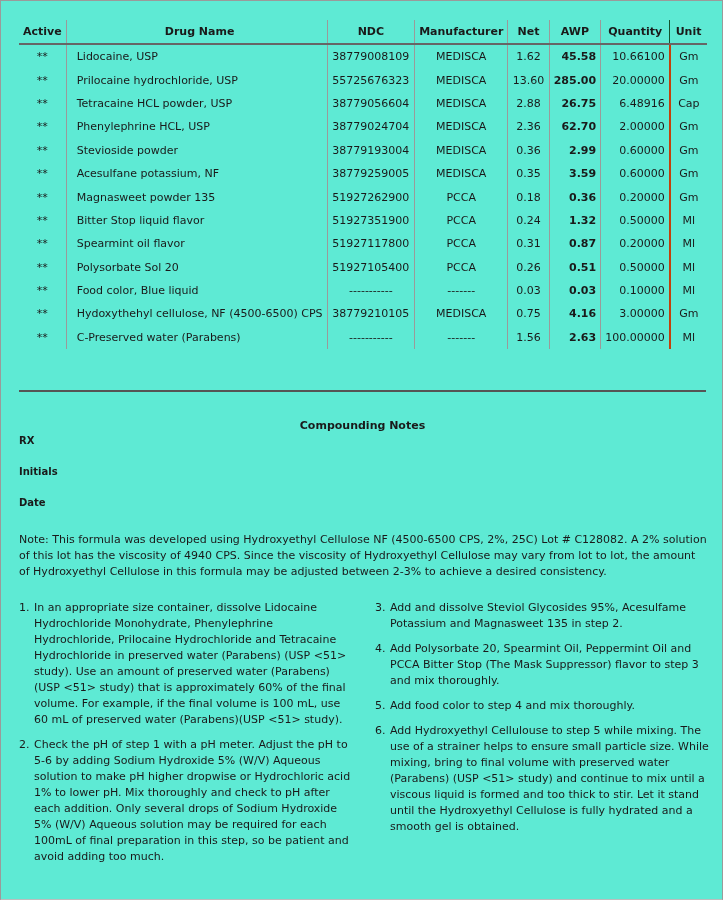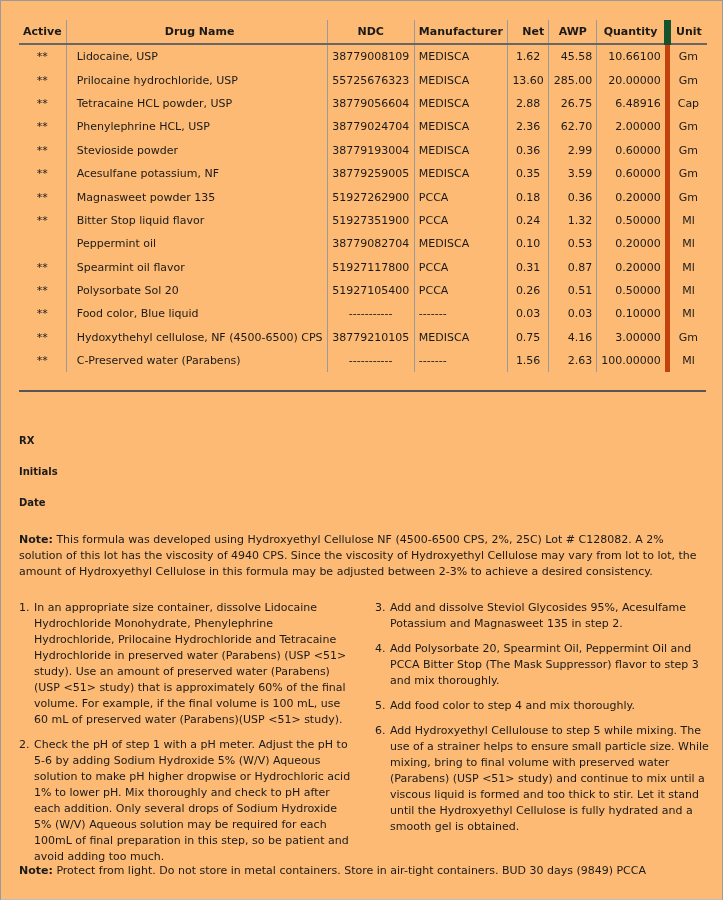--- a/index.html
+++ b/index.html
@@ -2,77 +2,77 @@
 <html><head>
 <meta charset="utf-8">
 <style>
   html, body { margin: 0; padding: 0; background: #ffffff; }
   body {
     width: 723px; height: 900px; overflow: hidden; position: relative;
     font-family: "DejaVu Sans", sans-serif; color: #1a1a1a;
   }
   .frame {
     position: absolute; left: 0; top: 0; width: 721px; height: 898px;
-    border: 1px solid #9a9a9a; border-bottom: 2px solid #bdbdbd; background: #fdba74;
+    border: 1px solid #9a9a9a; border-bottom: 2px solid #bdbdbd; background: #5eead4;
   }
   table.drugs {
     position: absolute; left: 18px; top: 19px; width: 688px;
     border-collapse: collapse; font-size: 11px;
   }
   table.drugs th {
     font-weight: bold; font-size: 11px; height: 23px; padding: 0 4px;
     border-bottom: 2px solid #666; text-align: center; vertical-align: middle;
   }
   table.drugs td {
     height: 23.4px; padding: 0 4px; vertical-align: middle; white-space: nowrap;
   }
   table.drugs th + th, table.drugs td + td { border-left: 1px solid #9a9a9a; }
-  table.drugs th:last-child { border-left: 7px solid #14532d; }
+  table.drugs th:last-child { border-left: 1px solid #14532d; }
   .c-active { width: 38px; text-align: center; }
   .c-name { width: 234px; text-align: left; padding-left: 10px !important; }
   .c-ndc { width: 85px; text-align: center; }
-  .c-mfr { width: 78px; }
+  .c-mfr { width: 78px; text-align: center; }
   .c-net { width: 36px; text-align: center; }
-  .c-awp { width: 42px; text-align: right; }
+  .c-awp { width: 42px; text-align: right; font-weight: bold; }
   .c-qty { width: 56px; text-align: right; }
   .c-unit { width: 40px; text-align: center; }
-  table.drugs td.c-unit { border-left: 5px solid #c2410c; }
+  table.drugs td.c-unit { border-left: 2px solid #c2410c; }
   .divider {
     position: absolute; left: 18px; top: 389px; width: 687px; height: 0;
     border-top: 2px solid #555;
   }
   .notes-title {
     position: absolute; left: 0; top: 418px; width: 723px; text-align: center;
     font-weight: bold; font-size: 11px;
   }
   .field-label {
     position: absolute; left: 18px; font-weight: bold; font-size: 10px;
   }
   .note-para {
     position: absolute; left: 18px; width: 690px; font-size: 11px; line-height: 16px;
   }
-  .note-para b { font-weight: bold; }
+  .note-para b { font-weight: normal; }
   .steps { position: absolute; font-size: 11px; line-height: 16px; }
   .step { display: flex; margin-bottom: 9px; }
   .step .num { width: 15px; flex: none; }
   .step .txt { flex: 1; }
 </style>
 </head>
 <body>
 
 <div class="frame">
 
   <table class="drugs">
     <thead>
       <tr>
         <th class="c-active">Active</th>
         <th class="c-name" style="text-align:center">Drug Name</th>
         <th class="c-ndc">NDC</th>
         <th class="c-mfr">Manufacturer</th>
-        <th class="c-net" style="text-align:right">Net</th>
+        <th class="c-net" style="text-align:center">Net</th>
         <th class="c-awp" style="text-align:center">AWP</th>
         <th class="c-qty" style="text-align:center">Quantity</th>
         <th class="c-unit">Unit</th>
       </tr>
     </thead>
     <tbody id="rows">
         <tr>
           <td class="c-active">**</td>
           <td class="c-name">Lidocaine, USP</td>
           <td class="c-ndc">38779008109</td>
@@ -146,30 +146,20 @@
           <td class="c-active">**</td>
           <td class="c-name">Bitter Stop liquid flavor</td>
           <td class="c-ndc">51927351900</td>
           <td class="c-mfr">PCCA</td>
           <td class="c-net">0.24</td>
           <td class="c-awp">1.32</td>
           <td class="c-qty">0.50000</td>
           <td class="c-unit">Ml</td>
         </tr>
         <tr>
-          <td class="c-active"></td>
-          <td class="c-name">Peppermint oil</td>
-          <td class="c-ndc">38779082704</td>
-          <td class="c-mfr">MEDISCA</td>
-          <td class="c-net">0.10</td>
-          <td class="c-awp">0.53</td>
-          <td class="c-qty">0.20000</td>
-          <td class="c-unit">Ml</td>
-        </tr>
-        <tr>
           <td class="c-active">**</td>
           <td class="c-name">Spearmint oil flavor</td>
           <td class="c-ndc">51927117800</td>
           <td class="c-mfr">PCCA</td>
           <td class="c-net">0.31</td>
           <td class="c-awp">0.87</td>
           <td class="c-qty">0.20000</td>
           <td class="c-unit">Ml</td>
         </tr>
         <tr>
@@ -210,20 +200,21 @@
           <td class="c-net">1.56</td>
           <td class="c-awp">2.63</td>
           <td class="c-qty">100.00000</td>
           <td class="c-unit">Ml</td>
         </tr>
       </tbody>
   </table>
 
   <div class="divider"></div>
 
+  <div class="notes-title">Compounding Notes</div>
   <div class="field-label" style="top:434px">RX</div>
   <div class="field-label" style="top:465px">Initials</div>
   <div class="field-label" style="top:496px">Date</div>
 
   <div class="note-para" style="top:531px">
     <b>Note:</b><span> This formula was developed using Hydroxyethyl Cellulose NF (4500-6500 CPS, 2%, 25C) Lot # C128082. A 2% solution of this lot has the viscosity of 4940 CPS. Since the viscosity of Hydroxyethyl Cellulose may vary from lot to lot, the amount of Hydroxyethyl Cellulose in this formula may be adjusted between 2-3% to achieve a desired consistency.</span>
   </div>
 
   <div class="steps" style="left:18px; top:599px; width:335px;">
     <div class="step">
@@ -248,16 +239,13 @@
     <div class="step">
       <span class="num">5.</span>
       <span class="txt">Add food color to step 4 and mix thoroughly.</span>
     </div>
     <div class="step">
       <span class="num">6.</span>
       <span class="txt">Add Hydroxyethyl Cellulouse to step 5 while mixing. The use of a strainer helps to ensure small particle size. While mixing, bring to final volume with preserved water (Parabens) (USP &lt;51&gt; study) and continue to mix until a viscous liquid is formed and too thick to stir. Let it stand until the Hydroxyethyl Cellulose is fully hydrated and a smooth gel is obtained.</span>
     </div>
   </div>
 
-  <div class="note-para" style="top:862px">
-    <b>Note:</b><span> Protect from light. Do not store in metal containers. Store in air-tight containers. BUD 30 days (9849) PCCA</span>
-  </div>
 </div>
 
 </body></html>

